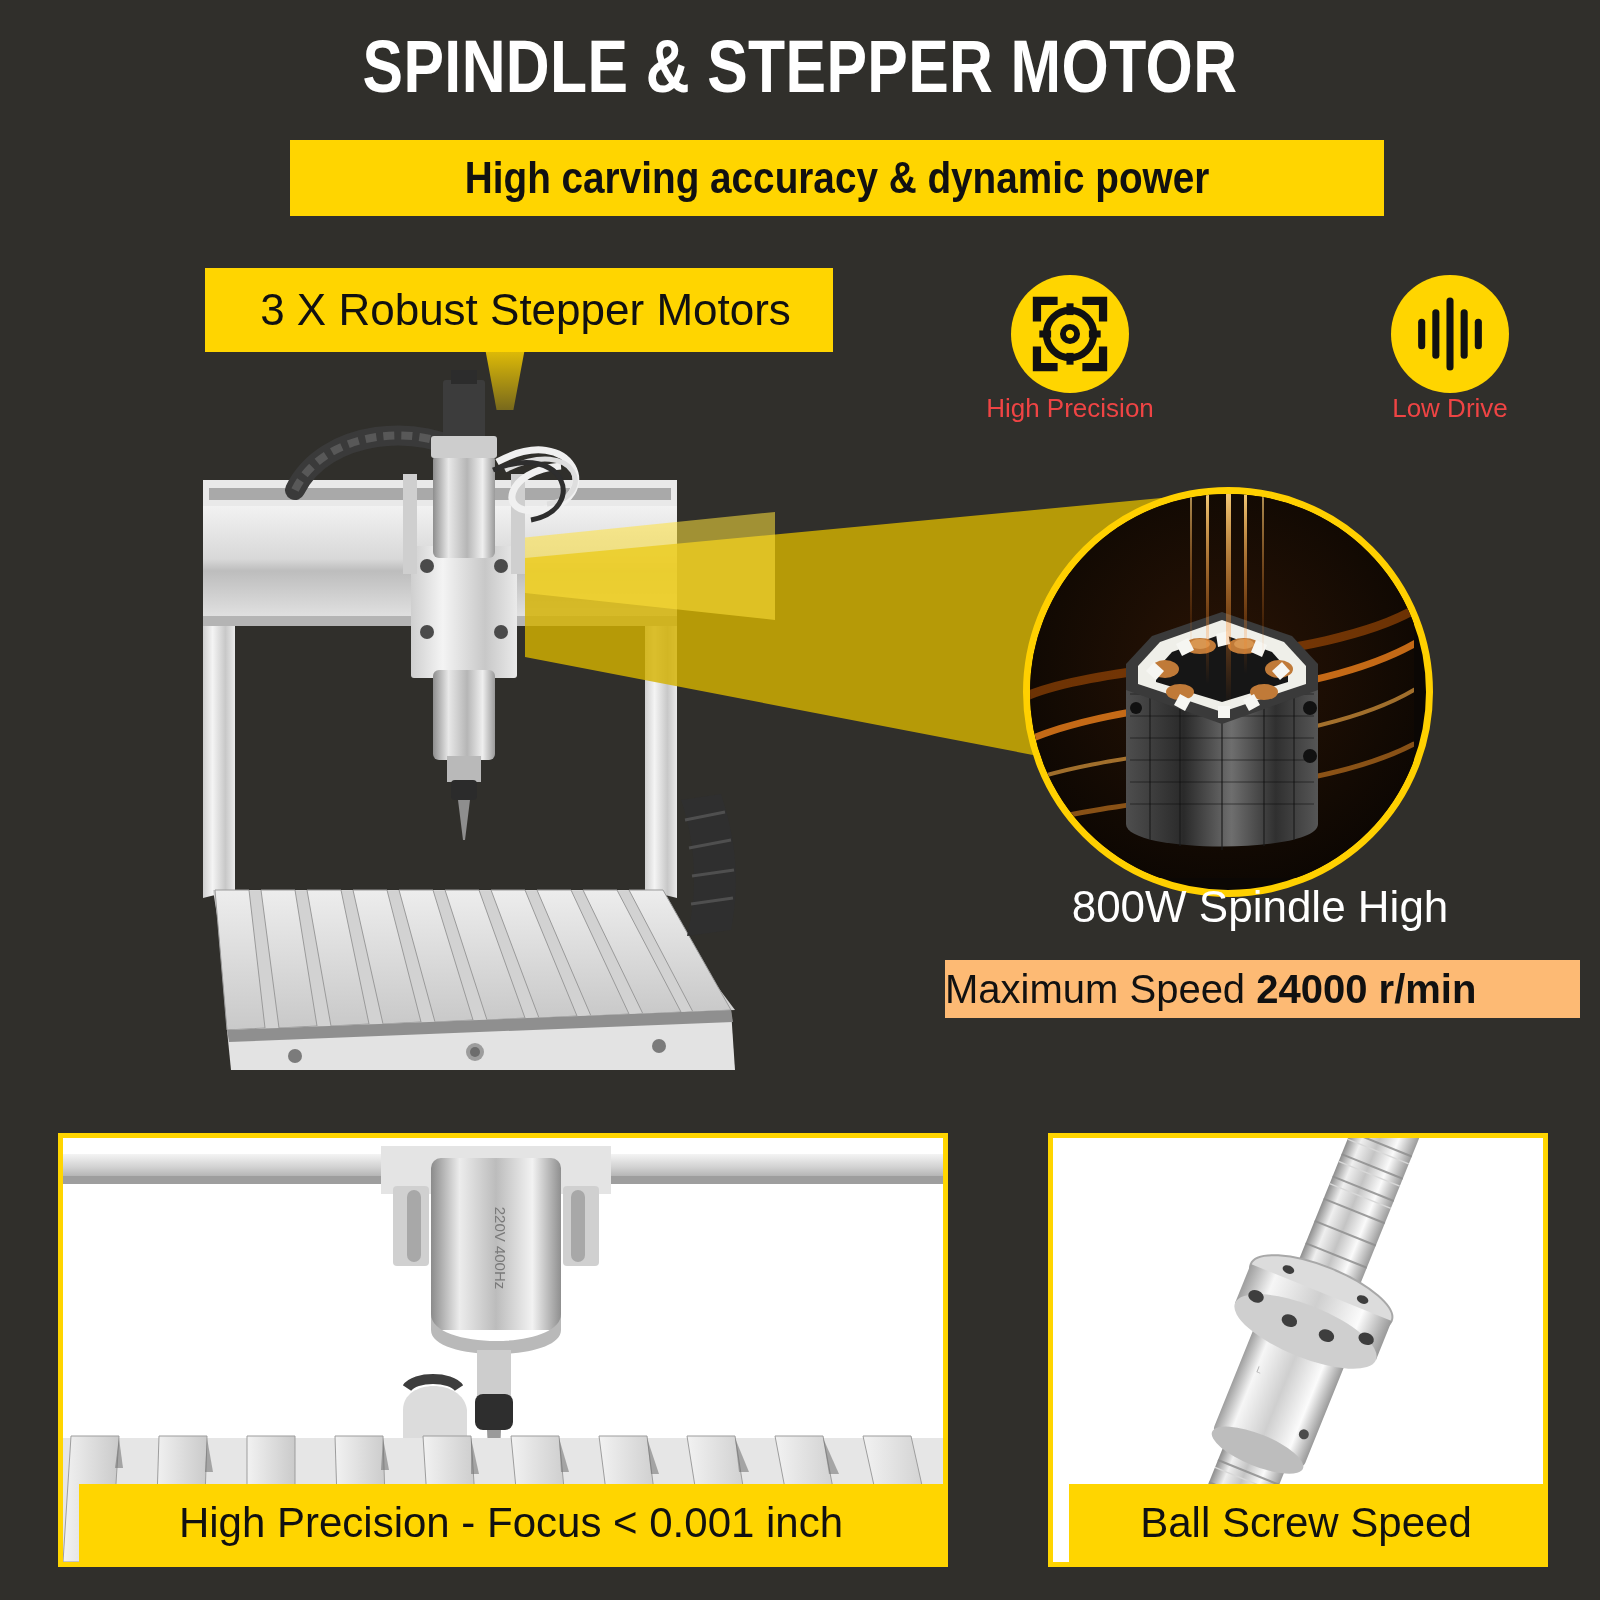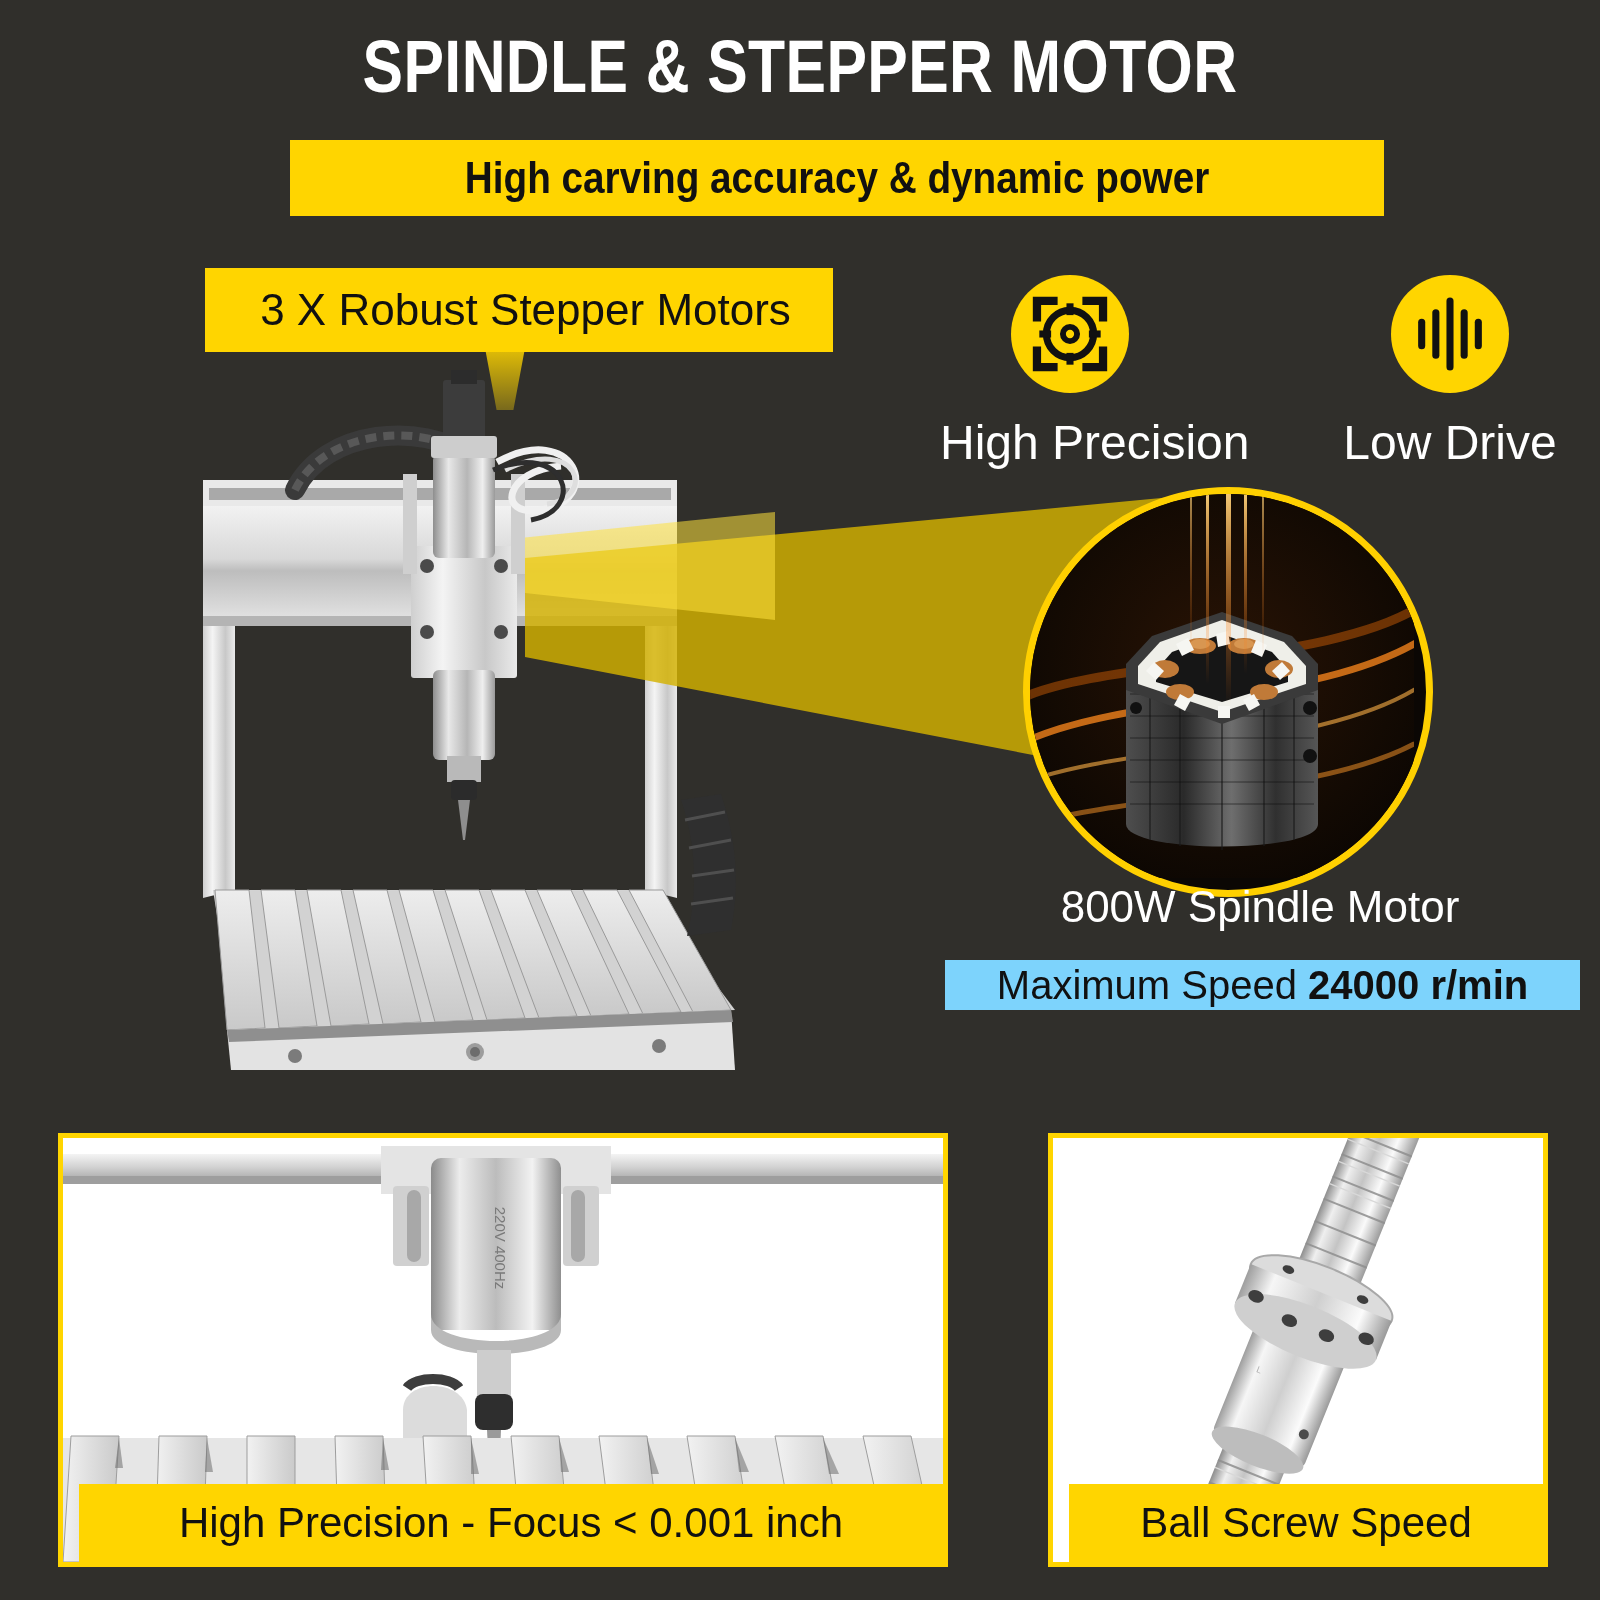--- a/index.html
+++ b/index.html
@@ -45,21 +45,21 @@
     clip-path:polygon(22% 0,78% 0,62% 100%,38% 100%);
   }
 
   
   .feature{position:absolute;text-align:center;width:260px;}
   .feat-circle{
     width:118px;height:118px;border-radius:50%;background:#ffd500;
     margin:0 auto;position:relative;
   }
   .feat-label{
-    color:#ffffff;font-size:48px;margin-top:22px;white-space:nowrap;
+    color:#ef4444;font-size:26px;white-space:nowrap;
   }
 
   
   .beam{
     position:absolute;left:525px;top:492px;width:700px;height:300px;
     background:rgba(212,178,0,.82);
     clip-path:polygon(0 22%,100% 0,100% 100%,0 55%);
   }
   .beam2{
     position:absolute;left:525px;top:500px;width:250px;height:150px;
@@ -70,22 +70,22 @@
     position:absolute;left:1023px;top:487px;width:396px;height:396px;
     border-radius:50%;border:7px solid #ffd000;overflow:hidden;
     background:#0b0704;
   }
 
   .spindle-label{
     position:absolute;left:920px;top:882px;width:680px;text-align:center;
     color:#fff;font-size:44px;
   }
   .speed-bar{
-    position:absolute;left:945px;top:960px;width:635px;height:50px;
-    background:#7dd3fc;display:flex;align-items:center;justify-content:center;
+    position:absolute;left:945px;top:960px;width:635px;height:58px;
+    background:#fdba74;display:flex;align-items:center;justify-content:flex-start;
   }
   .speed-bar span{
     color:#111;font-size:40px;
     font-family:"Liberation Sans Narrow","Liberation Sans",sans-serif;
     white-space:nowrap;
   }
   .speed-bar b{font-weight:bold;}
 
   
   .panel{position:absolute;border:5px solid #ffd500;box-sizing:border-box;background:#fff;}
@@ -332,21 +332,21 @@
         <rect x="160" y="0" width="2" height="160" fill="url(#fire)" opacity=".7"></rect>
         <rect x="232" y="0" width="2" height="165" fill="url(#fire)" opacity=".7"></rect>
       </g>
 
       <circle cx="280" cy="214" r="7" fill="#111"></circle>
       <circle cx="280" cy="262" r="7" fill="#111"></circle>
       <circle cx="106" cy="214" r="6" fill="#111"></circle>
     </svg>
   </div>
 
-  <div class="spindle-label">800W Spindle Motor</div>
+  <div class="spindle-label">800W Spindle High</div>
 
   <div class="speed-bar">
     <span><span>Maximum Speed </span><b>24000 r/min</b></span>
   </div>
 
   <div class="panel" id="panel-precision">
     <div class="panel-img">
       <svg width="880" height="424" viewBox="0 0 880 424">
         <defs>
           <linearGradient id="bar2" x1="0" y1="0" x2="0" y2="1">

